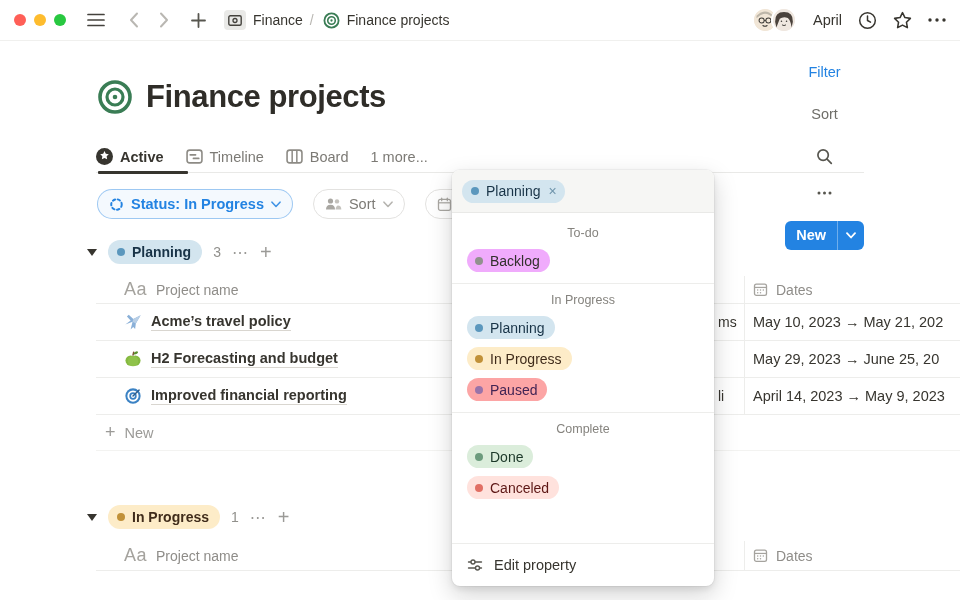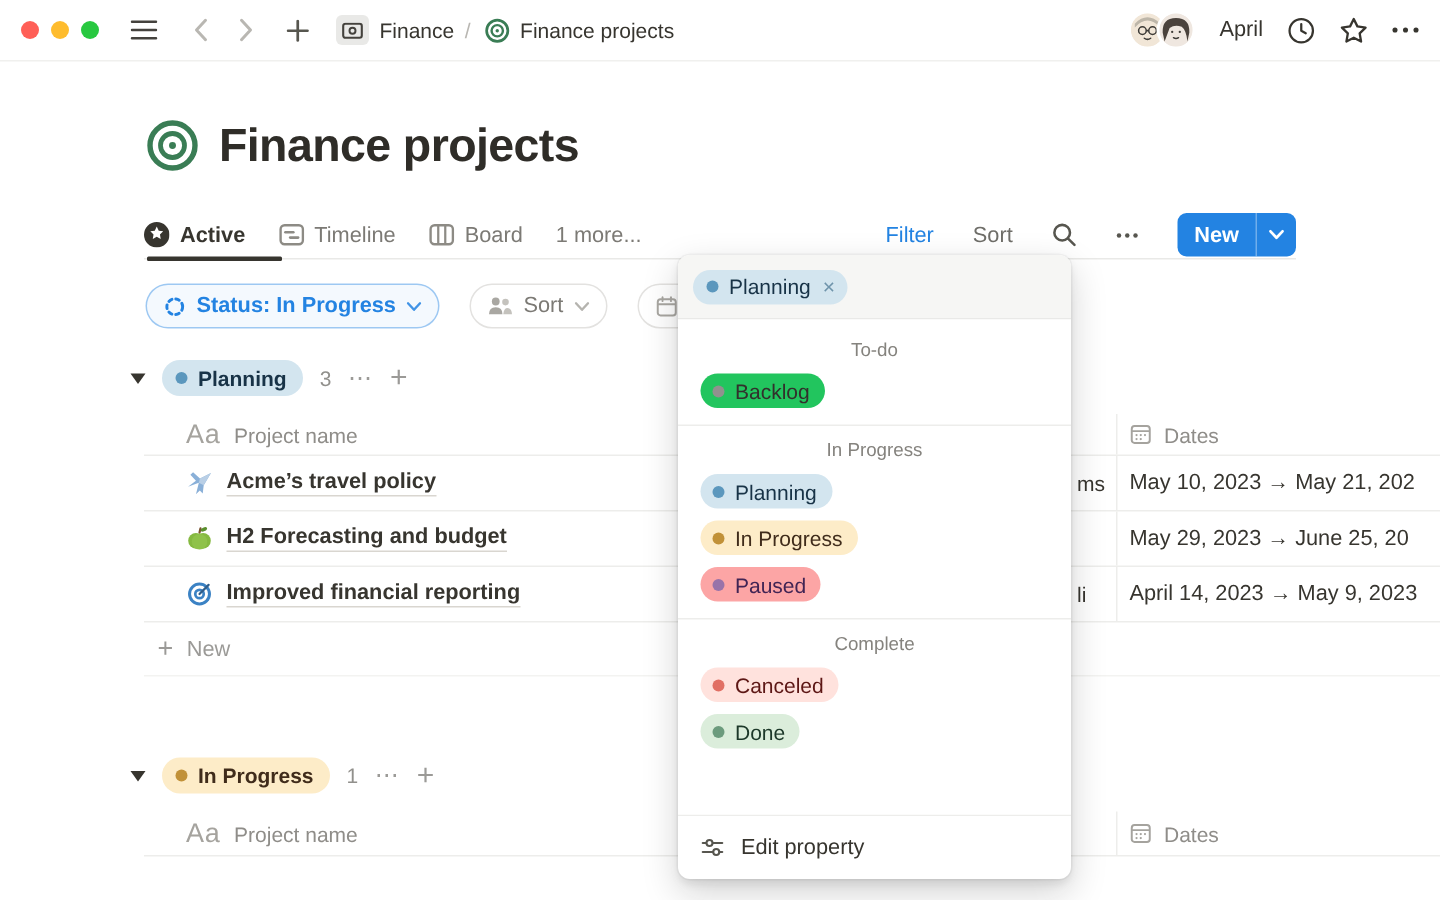--- a/index.html
+++ b/index.html
@@ -26,21 +26,21 @@
   .avatar + .avatar { margin-left:-7px; }
   .share { font-size:14.5px; color:#37352f; }
   
   .title-row { position:absolute; top:79px; left:97px; display:flex; align-items:center; gap:13px; }
   .title-row h1 { font-size:31px; font-weight:700; letter-spacing:-0.4px; color:#2f2d28; }
   
   .toolbar { position:absolute; top:141px; left:96px; right:96px; height:31px; display:flex; align-items:center; }
   .tabs { display:flex; align-items:center; gap:22px; }
   .tab { display:flex; align-items:center; gap:7px; font-size:14.5px; color:#7c7a75; }
   .tab.active { color:#37352f; font-weight:700; }
-  .toolbar-right { margin-left:auto; display:flex; align-items:center; gap:26px; }
+  .toolbar-right { margin-left:auto; display:flex; align-items:center; gap:26px;flex-direction:column; }
   .tb-filter { color:#2383e2; font-size:14.5px; }
   .tb-sort { color:#6f6e69; font-size:14.5px; }
   .new-btn { display:flex; align-items:stretch; height:29px; border-radius:6px; overflow:hidden; background:#2383e2; color:#fff; }
   .new-btn .lbl { display:flex; align-items:center; padding:0 11px; font-size:14.5px; font-weight:700; }
   .new-btn .split { width:1px; background:rgba(255,255,255,0.35); }
   .new-btn .chev { display:flex; align-items:center; justify-content:center; width:26px; }
   .tabs-divider { position:absolute; top:172px; left:96px; width:768px; height:1px; background:#e9e9e7; }
   .tab-indicator { position:absolute; top:171px; left:98px; width:90px; height:2.5px; background:#37352f; border-radius:1px; }
   
   .chips-row { position:absolute; top:189px; left:97px; display:flex; gap:20px; }
@@ -51,21 +51,21 @@
   
   .group-head { position:absolute; left:87px; display:flex; align-items:center; gap:11px; font-size:14px; }
   .tri { width:0; height:0; border-left:5.5px solid transparent; border-right:5.5px solid transparent; border-top:7px solid #37352f; }
   .gpill { height:24px; border-radius:12px; display:flex; align-items:center; gap:7px; padding:0 11px 0 9px; font-weight:600; font-size:14px; }
   .dot { width:8px; height:8px; border-radius:50%; flex:none; }
   .pill-blue { background:#d3e5ef; color:#183347; } .pill-blue .dot { background:#5b97bd; }
   .pill-yellow { background:#fdecc8; color:#402c1b; } .pill-yellow .dot { background:#c19138; }
   .pill-purple { background:#fca5a5; color:#412454; } .pill-purple .dot { background:#9973a9; }
   .pill-green { background:#dbeddb; color:#1c3829; } .pill-green .dot { background:#6c9b7d; }
   .pill-red { background:#ffe2dd; color:#5d1715; } .pill-red .dot { background:#e16f64; }
-  .pill-gray { background:#22c55e; color:#32302c; } .pill-gray .dot { background:#91918e; }
+  .pill-gray { background:#f0abfc; color:#32302c; } .pill-gray .dot { background:#91918e; }
   .gcount { color:#91908c; font-size:14px; }
   .gbtn { color:#9b9a97; font-size:16px; letter-spacing:1px; }
   .gplus { color:#9b9a97; font-size:20px; font-weight:400; line-height:1; }
   .table { position:absolute; left:96px; right:0; }
   .t-row, .t-head { display:flex; align-items:stretch; border-bottom:1px solid #ededeb; }
   .t-head { height:28px; color:#8f8d89; font-size:14px; }
   .t-row { height:37px; font-size:14.5px; }
   .c-name { width:616px; display:flex; align-items:center; gap:9px; padding-left:28px; }
   .c-person { width:33px; border-left:1px solid #ededeb; border-right:1px solid #ededeb; display:flex; align-items:center; padding-left:5px; font-size:14px; color:#37352f; overflow:hidden; }
   .c-dates { flex:1; display:flex; align-items:center; gap:8px; padding-left:8px; white-space:nowrap; overflow:hidden; }
@@ -466,29 +466,29 @@
       <div class="dd-opt">
         <span class="opt-pill pill-purple">
             <span class="dot"></span>
             <span>Paused</span>
           </span>
       </div>
       <div class="dd-div"></div>
 
       <div class="dd-label">Complete</div>
       <div class="dd-opt">
+        <span class="opt-pill pill-green">
+            <span class="dot"></span>
+            <span>Done</span>
+          </span>
+      </div>
+      <div class="dd-opt">
         <span class="opt-pill pill-red">
             <span class="dot"></span>
             <span>Canceled</span>
-          </span>
-      </div>
-      <div class="dd-opt">
-        <span class="opt-pill pill-green">
-            <span class="dot"></span>
-            <span>Done</span>
           </span>
       </div>
     </div>
     <div class="dd-footer">
       <span>
         <svg width="16" height="16" viewBox="0 0 16 16">
             <line x1="1.5" y1="5" x2="14.5" y2="5" stroke="#57564f" stroke-width="1.4" stroke-linecap="round"></line>
             <circle cx="6" cy="5" r="2" fill="#fff" stroke="#57564f" stroke-width="1.4"></circle>
             <line x1="1.5" y1="11" x2="14.5" y2="11" stroke="#57564f" stroke-width="1.4" stroke-linecap="round"></line>
             <circle cx="10.5" cy="11" r="2" fill="#fff" stroke="#57564f" stroke-width="1.4"></circle>

